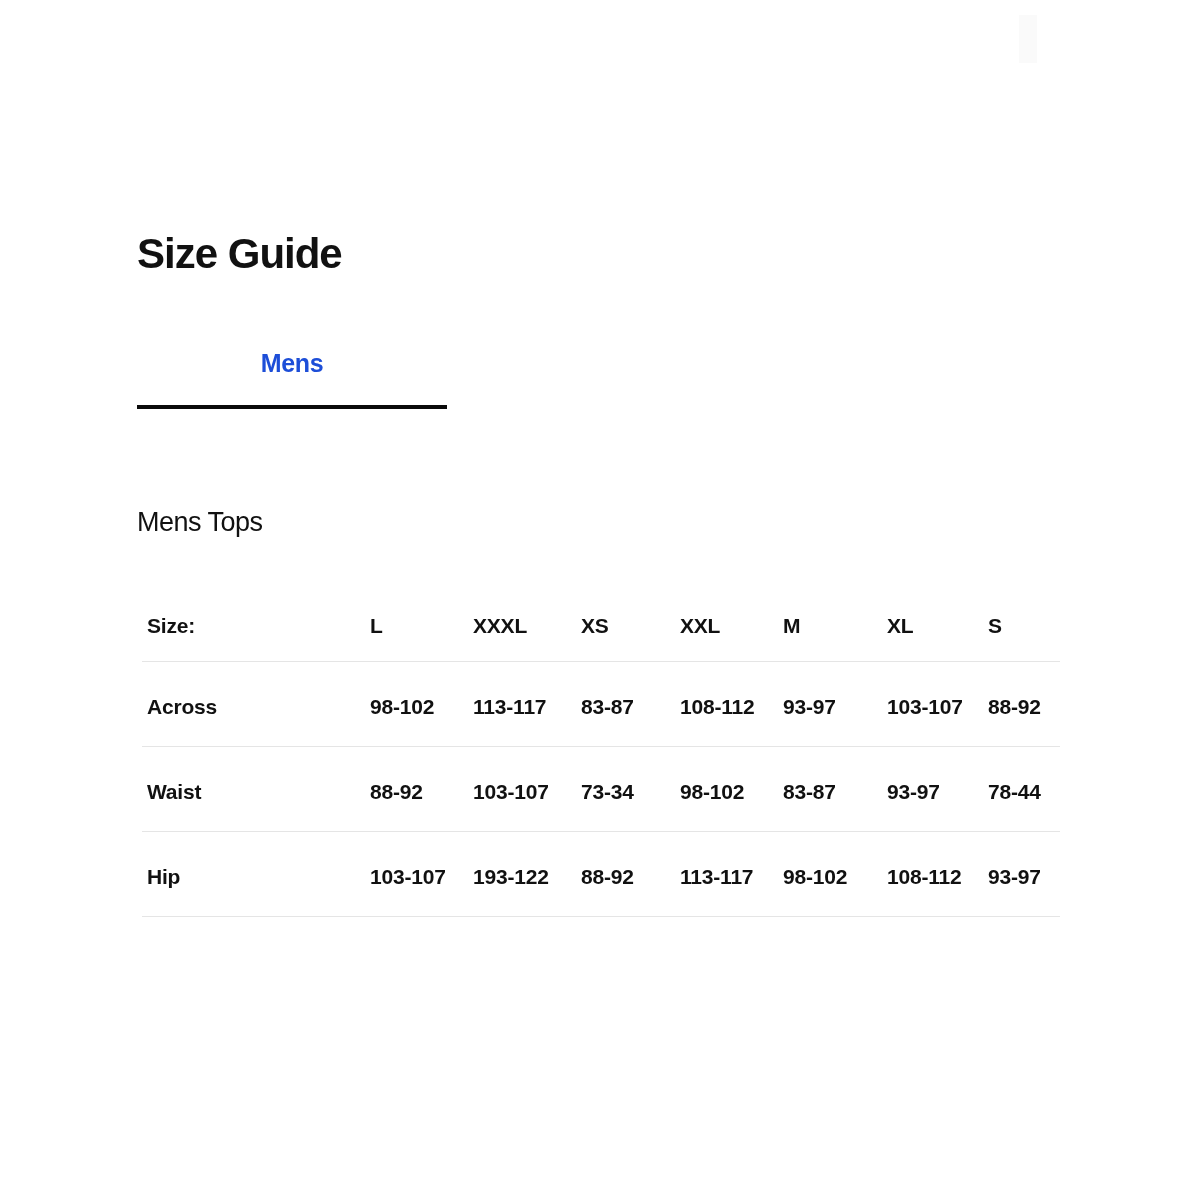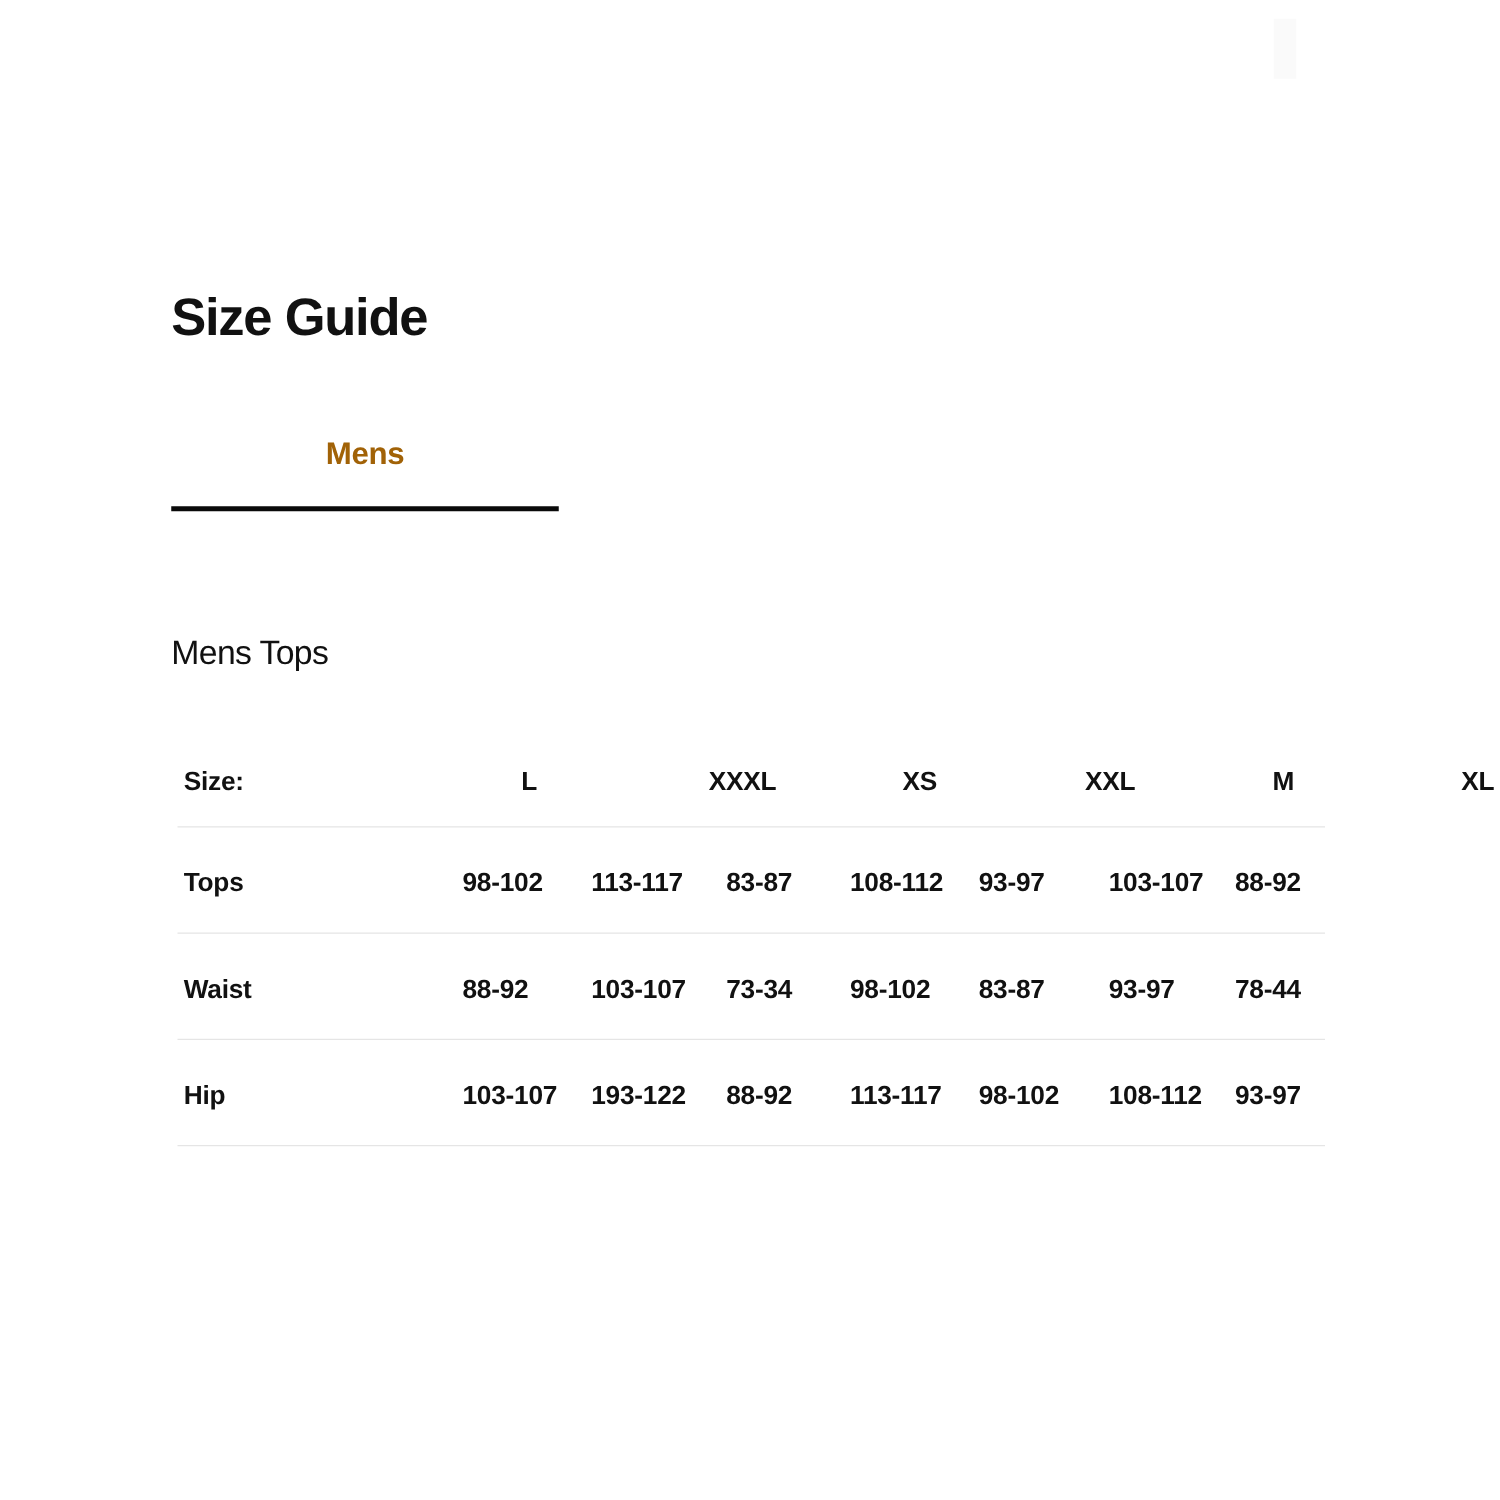--- a/index.html
+++ b/index.html
@@ -27,21 +27,21 @@
     left: 122px;
     top: 334px;
     width: 310px;
     text-align: center;
     cursor: pointer;
   }
   .tab-label {
     font-size: 25px;
     font-weight: 700;
     letter-spacing: -0.3px;
-    color: #a16207;
+    color: #1d4ed8;
   }
   .tab-underline {
     position: absolute;
     left: 122px;
     top: 390px;
     width: 310px;
     height: 4px;
     background: #0a0a0a;
   }
   .section-heading {
@@ -65,21 +65,20 @@
     align-items: center;
     height: 80px;
     border-bottom: 1px solid #e5e5e5;
     font-size: 21px;
     font-weight: 700;
     letter-spacing: -0.2px;
     color: #111111;
   }
   .t-row.header-row {
     height: 72px;
-    gap: 47px;
   }
   .cell {
     text-align: left;
     white-space: nowrap;
   }
   .faint-mark {
     position: absolute;
     left: 1004px;
     top: 0;
     width: 18px;
@@ -108,21 +107,21 @@
     <div class="cell">L</div>
     <div class="cell">XXXL</div>
     <div class="cell">XS</div>
     <div class="cell">XXL</div>
     <div class="cell">M</div>
     <div class="cell">XL</div>
     <div class="cell">S</div>
   </div>
 
   <div class="t-row">
-    <div class="cell">Tops</div>
+    <div class="cell">Across</div>
     <div class="cell">98-102</div>
     <div class="cell">113-117</div>
     <div class="cell">83-87</div>
     <div class="cell">108-112</div>
     <div class="cell">93-97</div>
     <div class="cell">103-107</div>
     <div class="cell">88-92</div>
   </div>
 
   <div class="t-row">

